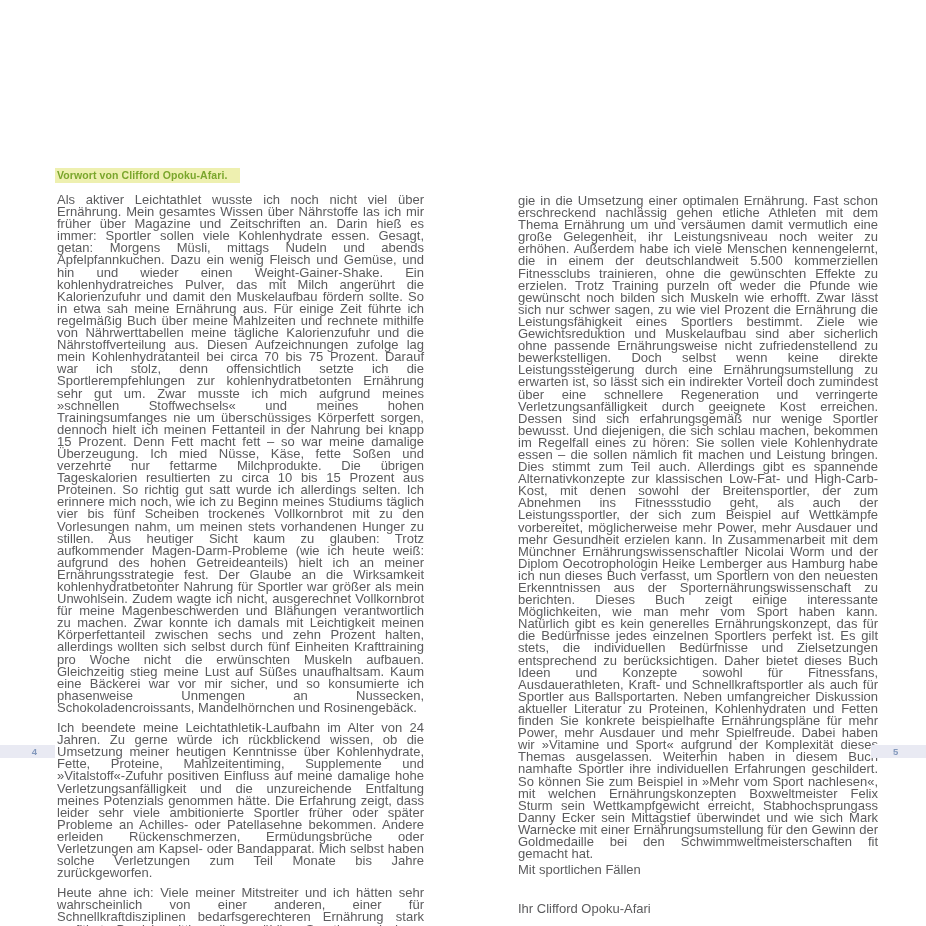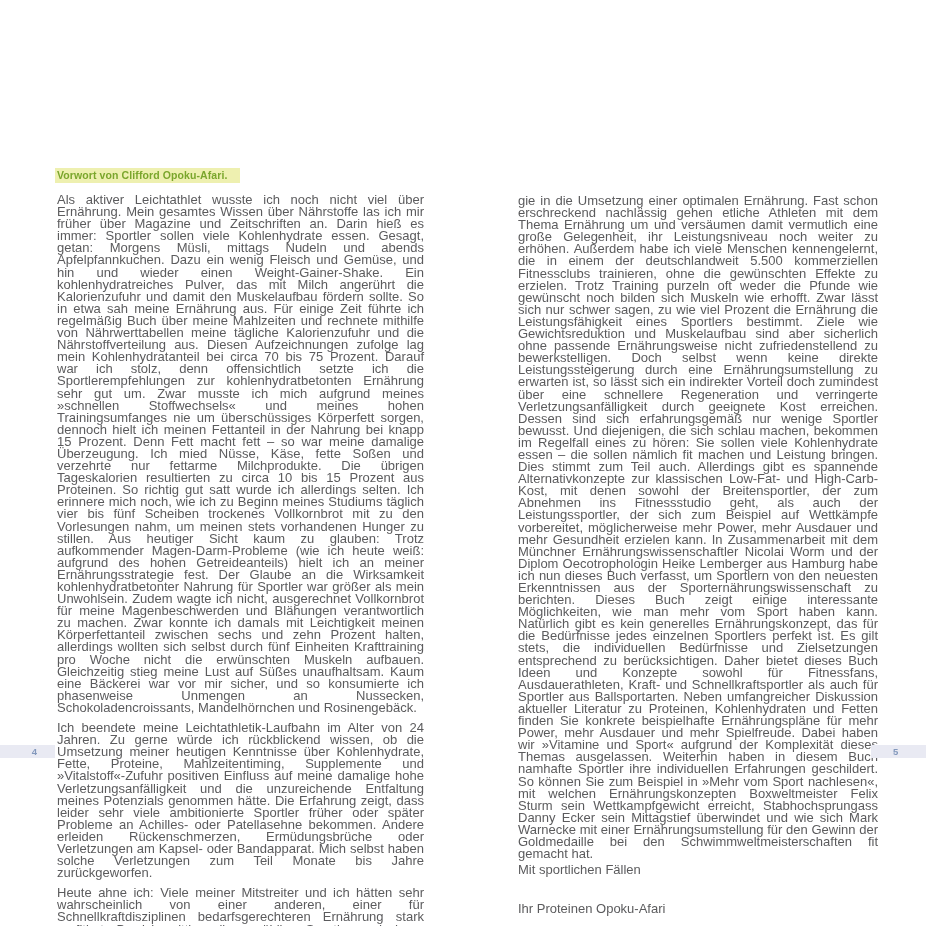--- a/index.html
+++ b/index.html
@@ -92,20 +92,20 @@
 
   <div class="page-col left-col" style="color: rgb(91, 91, 93);">
     <p>Als aktiver Leichtathlet wusste ich noch nicht viel über Ernährung. Mein gesamtes Wissen über Nährstoffe las ich mir früher über Magazine und Zeitschriften an. Darin hieß es immer: Sportler sollen viele Kohlenhydrate essen. Gesagt, getan: Morgens Müsli, mittags Nudeln und abends Apfelpfannkuchen. Dazu ein wenig Fleisch und Gemüse, und hin und wieder einen Weight-Gainer-Shake. Ein kohlenhydratreiches Pulver, das mit Milch angerührt die Kalorienzufuhr und damit den Muskelaufbau fördern sollte. So in etwa sah meine Ernährung aus. Für einige Zeit führte ich regelmäßig Buch über meine Mahlzeiten und rechnete mithilfe von Nährwerttabellen meine tägliche Kalorienzufuhr und die Nährstoffverteilung aus. Diesen Aufzeichnungen zufolge lag mein Kohlenhydratanteil bei circa 70 bis 75 Prozent. Darauf war ich stolz, denn offensichtlich setzte ich die Sportlerempfehlungen zur kohlenhydratbetonten Ernährung sehr gut um. Zwar musste ich mich aufgrund meines »schnellen Stoffwechsels« und meines hohen Trainingsumfanges nie um überschüssiges Körperfett sorgen, dennoch hielt ich meinen Fettanteil in der Nahrung bei knapp 15 Prozent. Denn Fett macht fett – so war meine damalige Überzeugung. Ich mied Nüsse, Käse, fette Soßen und verzehrte nur fettarme Milchprodukte. Die übrigen Tageskalorien resultierten zu circa 10 bis 15 Prozent aus Proteinen. So richtig gut satt wurde ich allerdings selten. Ich erinnere mich noch, wie ich zu Beginn meines Studiums täglich vier bis fünf Scheiben trockenes Vollkornbrot mit zu den Vorlesungen nahm, um meinen stets vorhandenen Hunger zu stillen. Aus heutiger Sicht kaum zu glauben: Trotz aufkommender Magen-Darm-Probleme (wie ich heute weiß: aufgrund des hohen Getreideanteils) hielt ich an meiner Ernährungsstrategie fest. Der Glaube an die Wirksamkeit kohlenhydratbetonter Nahrung für Sportler war größer als mein Unwohlsein. Zudem wagte ich nicht, ausgerechnet Vollkornbrot für meine Magenbeschwerden und Blähungen verantwortlich zu machen. Zwar konnte ich damals mit Leichtigkeit meinen Körperfettanteil zwischen sechs und zehn Prozent halten, allerdings wollten sich selbst durch fünf Einheiten Krafttraining pro Woche nicht die erwünschten Muskeln aufbauen. Gleichzeitig stieg meine Lust auf Süßes unaufhaltsam. Kaum eine Bäckerei war vor mir sicher, und so konsumierte ich phasenweise Unmengen an Nussecken, Schokoladencroissants, Mandelhörnchen und Rosinengebäck.</p>
     <p>Ich beendete meine Leichtathletik-Laufbahn im Alter von 24 Jahren. Zu gerne würde ich rückblickend wissen, ob die Umsetzung meiner heutigen Kenntnisse über Kohlenhydrate, Fette, Proteine, Mahlzeitentiming, Supplemente und »Vitalstoff«-Zufuhr positiven Einfluss auf meine damalige hohe Verletzungsanfälligkeit und die unzureichende Entfaltung meines Potenzials genommen hätte. Die Erfahrung zeigt, dass leider sehr viele ambitionierte Sportler früher oder später Probleme an Achilles- oder Patellasehne bekommen. Andere erleiden Rückenschmerzen, Ermüdungsbrüche oder Verletzungen am Kapsel- oder Bandapparat. Mich selbst haben solche Verletzungen zum Teil Monate bis Jahre zurückgeworfen.</p>
     <p>Heute ahne ich: Viele meiner Mitstreiter und ich hätten sehr wahrscheinlich von einer anderen, einer für Schnellkraftdisziplinen bedarfsgerechteren Ernährung stark profitiert. Da ich mittlerweile unzählige Sportler und deren Ernährungsweise beobachtet habe, kann ich sagen: In vielen Fällen investieren Sportler viel zu wenig Zeit und Ener-</p>
   </div>
 
   <div class="page-col right-col" style="color: rgb(91, 91, 93);">
     <p>gie in die Umsetzung einer optimalen Ernährung. Fast schon erschreckend nachlässig gehen etliche Athleten mit dem Thema Ernährung um und versäumen damit vermutlich eine große Gelegenheit, ihr Leistungsniveau noch weiter zu erhöhen. Außerdem habe ich viele Menschen kennengelernt, die in einem der deutschlandweit 5.500 kommerziellen Fitnessclubs trainieren, ohne die gewünschten Effekte zu erzielen. Trotz Training purzeln oft weder die Pfunde wie gewünscht noch bilden sich Muskeln wie erhofft. Zwar lässt sich nur schwer sagen, zu wie viel Prozent die Ernährung die Leistungsfähigkeit eines Sportlers bestimmt. Ziele wie Gewichtsreduktion und Muskelaufbau sind aber sicherlich ohne passende Ernährungsweise nicht zufriedenstellend zu bewerkstelligen. Doch selbst wenn keine direkte Leistungssteigerung durch eine Ernährungsumstellung zu erwarten ist, so lässt sich ein indirekter Vorteil doch zumindest über eine schnellere Regeneration und verringerte Verletzungsanfälligkeit durch geeignete Kost erreichen. Dessen sind sich erfahrungsgemäß nur wenige Sportler bewusst. Und diejenigen, die sich schlau machen, bekommen im Regelfall eines zu hören: Sie sollen viele Kohlenhydrate essen – die sollen nämlich fit machen und Leistung bringen. Dies stimmt zum Teil auch. Allerdings gibt es spannende Alternativkonzepte zur klassischen Low-Fat- und High-Carb-Kost, mit denen sowohl der Breitensportler, der zum Abnehmen ins Fitnessstudio geht, als auch der Leistungssportler, der sich zum Beispiel auf Wettkämpfe vorbereitet, möglicherweise mehr Power, mehr Ausdauer und mehr Gesundheit erzielen kann. In Zusammenarbeit mit dem Münchner Ernährungswissenschaftler Nicolai Worm und der Diplom Oecotrophologin Heike Lemberger aus Hamburg habe ich nun dieses Buch verfasst, um Sportlern von den neuesten Erkenntnissen aus der Sporternährungswissenschaft zu berichten. Dieses Buch zeigt einige interessante Möglichkeiten, wie man mehr vom Sport haben kann. Natürlich gibt es kein generelles Ernährungskonzept, das für die Bedürfnisse jedes einzelnen Sportlers perfekt ist. Es gilt stets, die individuellen Bedürfnisse und Zielsetzungen entsprechend zu berücksichtigen. Daher bietet dieses Buch Ideen und Konzepte sowohl für Fitnessfans, Ausdauerathleten, Kraft- und Schnellkraftsportler als auch für Sportler aus Ballsportarten. Neben umfangreicher Diskussion aktueller Literatur zu Proteinen, Kohlenhydraten und Fetten finden Sie konkrete beispielhafte Ernährungspläne für mehr Power, mehr Ausdauer und mehr Spielfreude. Dabei haben wir »Vitamine und Sport« aufgrund der Komplexität dieses Themas ausgelassen. Weiterhin haben in diesem Buch namhafte Sportler ihre individuellen Erfahrungen geschildert. So können Sie zum Beispiel in »Mehr vom Sport nachlesen«, mit welchen Ernährungskonzepten Boxweltmeister Felix Sturm sein Wettkampfgewicht erreicht, Stabhochsprungass Danny Ecker sein Mittagstief überwindet und wie sich Mark Warnecke mit einer Ernährungsumstellung für den Gewinn der Goldmedaille bei den Schwimmweltmeisterschaften fit gemacht hat.</p>
     <p class="closing">Mit sportlichen Fällen</p>
-    <p class="signature">Ihr Proteinen Opoku-Afari</p>
+    <p class="signature">Ihr Clifford Opoku-Afari</p>
   </div>
 
   <div class="pagebar left" style="background: rgb(233, 234, 243); color: rgb(132, 153, 189);"><span>4</span></div>
 
   <div class="pagebar right" style="background: rgb(233, 234, 243); color: rgb(132, 153, 189);"><span>5</span></div>
 
 </div>
 
 </body></html>

